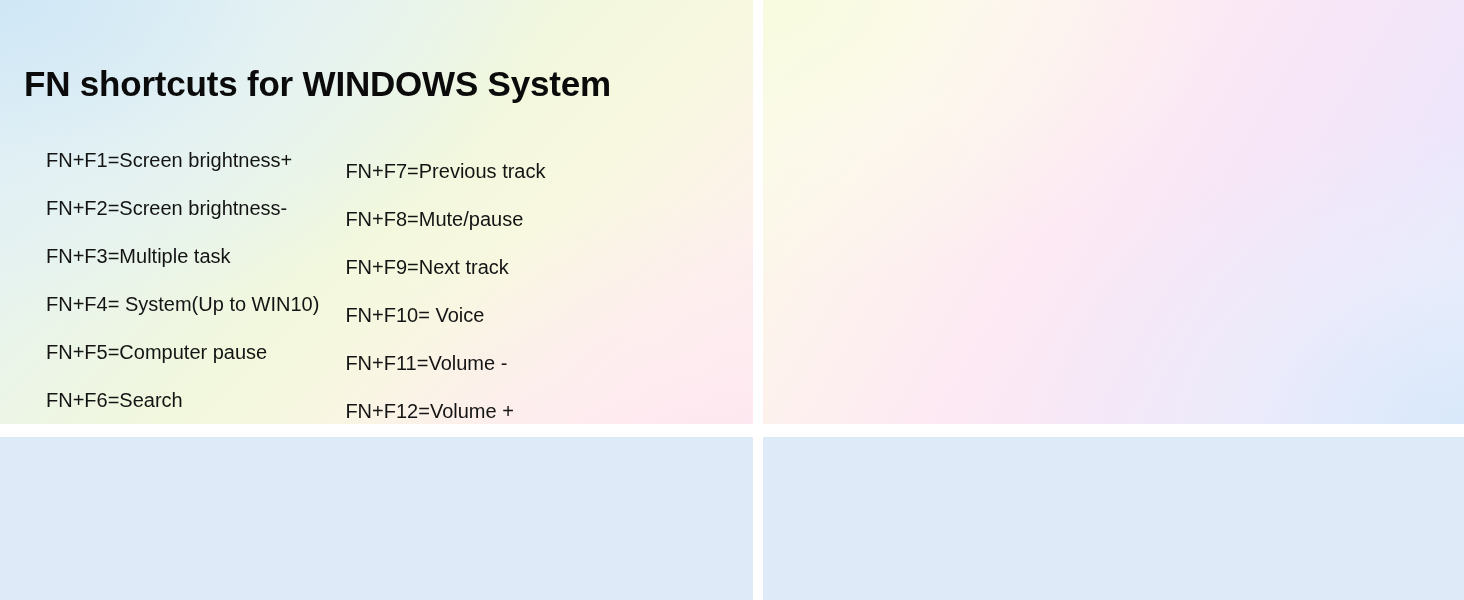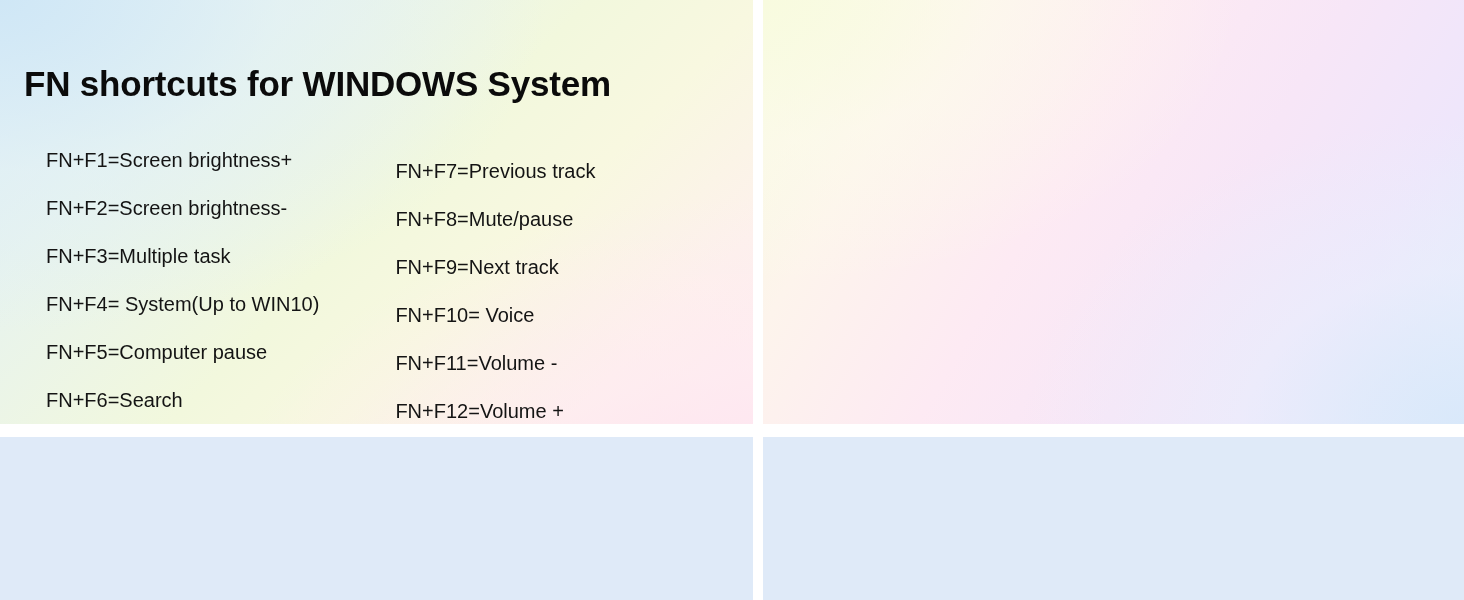--- a/index.html
+++ b/index.html
@@ -97,21 +97,21 @@
     flex-direction: column;
   }
   .fn-item {
     color: #141414;
     white-space: nowrap;
   }
 
   .grid-win-top {
     left: 46px;
     top: 136px;
-    column-gap: 76px;
+    column-gap: 26px;
   }
   .grid-win-top .fn-item {
     font-size: 20px;
     line-height: 48px;
     height: 48px;
   }
   .grid-win-top .col-right {
     padding-top: 11px;
   }
 

